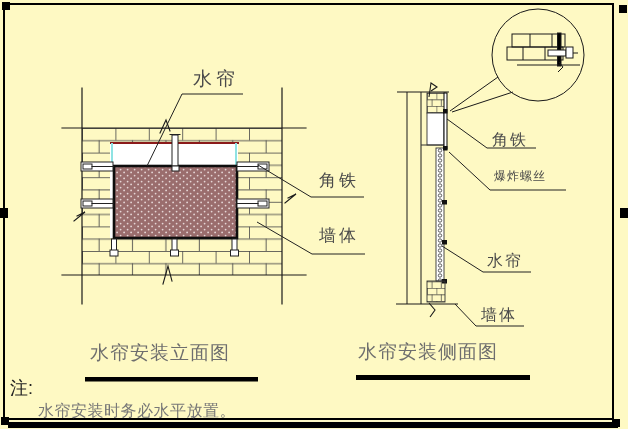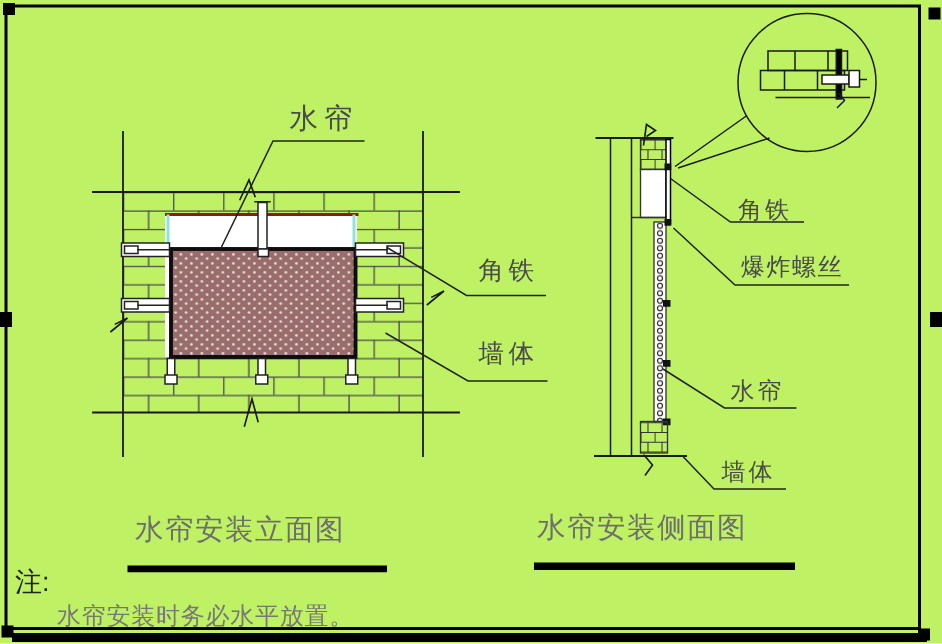--- a/index.html
+++ b/index.html
@@ -1,16 +1,16 @@
 <!DOCTYPE html>
 <html><head>
 <meta charset="utf-8">
 <style>
   html,body{margin:0;padding:0;background:#fff;}
-  #stage{position:relative;width:628px;height:429px;background:#bef264;overflow:hidden;
+  #stage{position:relative;width:628px;height:429px;background:#fef9c3;overflow:hidden;
          font-family:"Liberation Sans",sans-serif;}
   .lbl{position:absolute;color:#4a4a4a;white-space:nowrap;font-weight:400;}
   .title{position:absolute;color:#6e6e6e;font-size:19px;letter-spacing:1px;white-space:nowrap;}
   .handle{position:absolute;width:8px;height:8px;background:#000;}
   #frame{position:absolute;left:3px;top:3px;width:611px;height:417px;border:2px solid #000;box-sizing:border-box;}
   #bottombar{position:absolute;left:8px;top:422px;width:610px;height:6px;background:#000;}
   svg{position:absolute;left:0;top:0;}
 </style>
 </head>
 <body>
@@ -150,21 +150,21 @@
     </g>
     <rect x="85" y="377" width="173" height="4.5" fill="#000"></rect>
     <rect x="356" y="375" width="174" height="5" fill="#000"></rect>
   </svg>
 
   <div class="lbl" style="left:193px;top:66px;font-size:19px;letter-spacing:4px;">水帘</div>
   <div class="lbl" style="left:319px;top:169px;font-size:17px;letter-spacing:3px;">角铁</div>
   <div class="lbl" style="left:319px;top:224px;font-size:17px;letter-spacing:3px;">墙体</div>
 
   <div class="lbl" style="left:492px;top:130px;font-size:16px;letter-spacing:2px;">角铁</div>
-  <div class="lbl" style="left:494px;top:168px;font-size:16px;letter-spacing:1px;">爆炸螺丝</div>
+  <div class="lbl" style="left:494px;top:168px;font-size:12px;letter-spacing:1px;">爆炸螺丝</div>
   <div class="lbl" style="left:487px;top:251px;font-size:16px;letter-spacing:2px;">水帘</div>
   <div class="lbl" style="left:481px;top:305px;font-size:16px;letter-spacing:2px;">墙体</div>
 
   <div class="title" style="left:90px;top:340px;">水帘安装立面图</div>
   <div class="title" style="left:358px;top:339px;">水帘安装侧面图</div>
 
   <div class="lbl" style="left:10px;top:376px;font-size:18px;color:#222;">注:</div>
   <div class="lbl" style="left:38px;top:401px;font-size:16px;color:#777;letter-spacing:0.5px;">水帘安装时务必水平放置。</div>
 
 </div>

